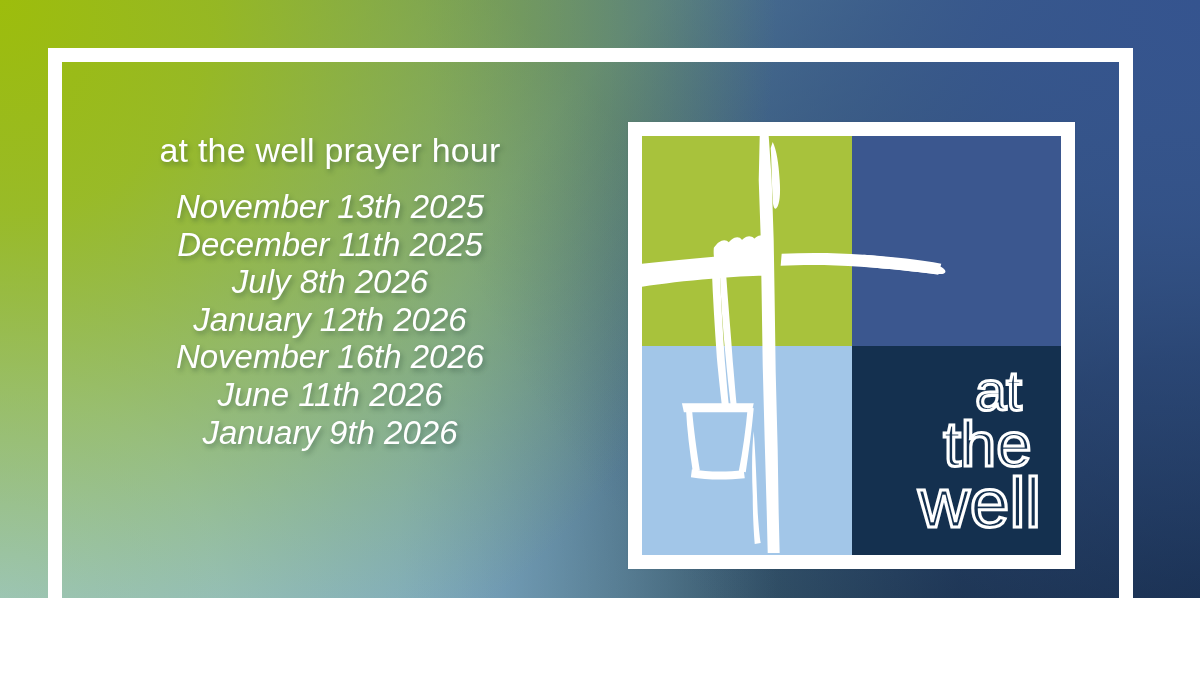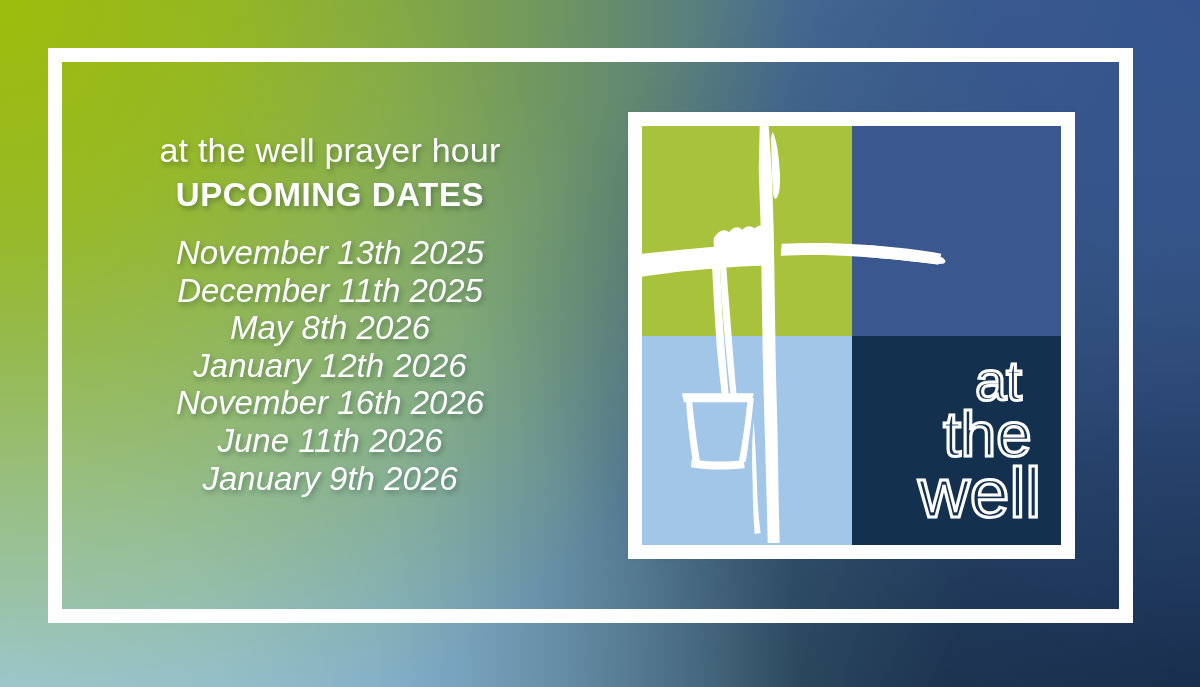--- a/index.html
+++ b/index.html
@@ -8,21 +8,21 @@
     padding: 0;
     background: #ffffff;
   }
   body {
     font-family: "Liberation Sans", sans-serif;
   }
 
   #slide {
     position: relative;
     width: 1200px;
-    height: 687px;
+    height: 598px;
     overflow: hidden;
     
     background-color: #5d8a95;
     background-image:
       radial-gradient(circle at 0% 0%,   rgba(157,189,12,1) 0%,  rgba(157,189,12,0.85) 16%, rgba(157,189,12,0) 58%),
       radial-gradient(circle at 100% 0%, rgba(53,84,143,1) 0%,   rgba(53,84,143,0.85) 16%,  rgba(53,84,143,0) 58%),
       radial-gradient(circle at 0% 100%, rgba(156,200,240,1) 0%, rgba(156,200,240,0.85) 16%,rgba(156,200,240,0) 58%),
       radial-gradient(circle at 100% 100%, rgba(18,38,64,1) 0%,  rgba(18,38,64,0.9) 18%,    rgba(18,38,64,0) 60%);
   }
 
@@ -72,21 +72,21 @@
     font-style: italic;
     font-weight: 400;
     line-height: 37.6px;
     white-space: nowrap;
   }
 
   
   #logo {
     position: absolute;
     left: 628px;
-    top: 112px;
+    top: 122px;
     width: 447px;
     height: 447px;
     background: #ffffff;
     padding: 14px;
     box-sizing: border-box;
     box-shadow: 0 0 2px rgba(0,0,0,0.08);
   }
   #logo-inner {
     position: relative;
     width: 100%;
@@ -119,25 +119,24 @@
 </style>
 </head>
 <body>
 
 <div id="slide">
 
   <div id="frame"></div>
 
   <div id="text-block">
     <div id="headline">at the well prayer hour</div>
-    <div id="subhead">UPCOMING DATES</div>
     <ul id="dates-list">
       <li>November 13th 2025</li>
       <li>December 11th 2025</li>
-      <li>May 8th 2026</li>
+      <li>July 8th 2026</li>
       <li>January 12th 2026</li>
       <li>November 16th 2026</li>
       <li>June 11th 2026</li>
       <li>January 9th 2026</li>
     </ul>
   </div>
 
   <div id="logo">
     <div id="logo-inner">
 

